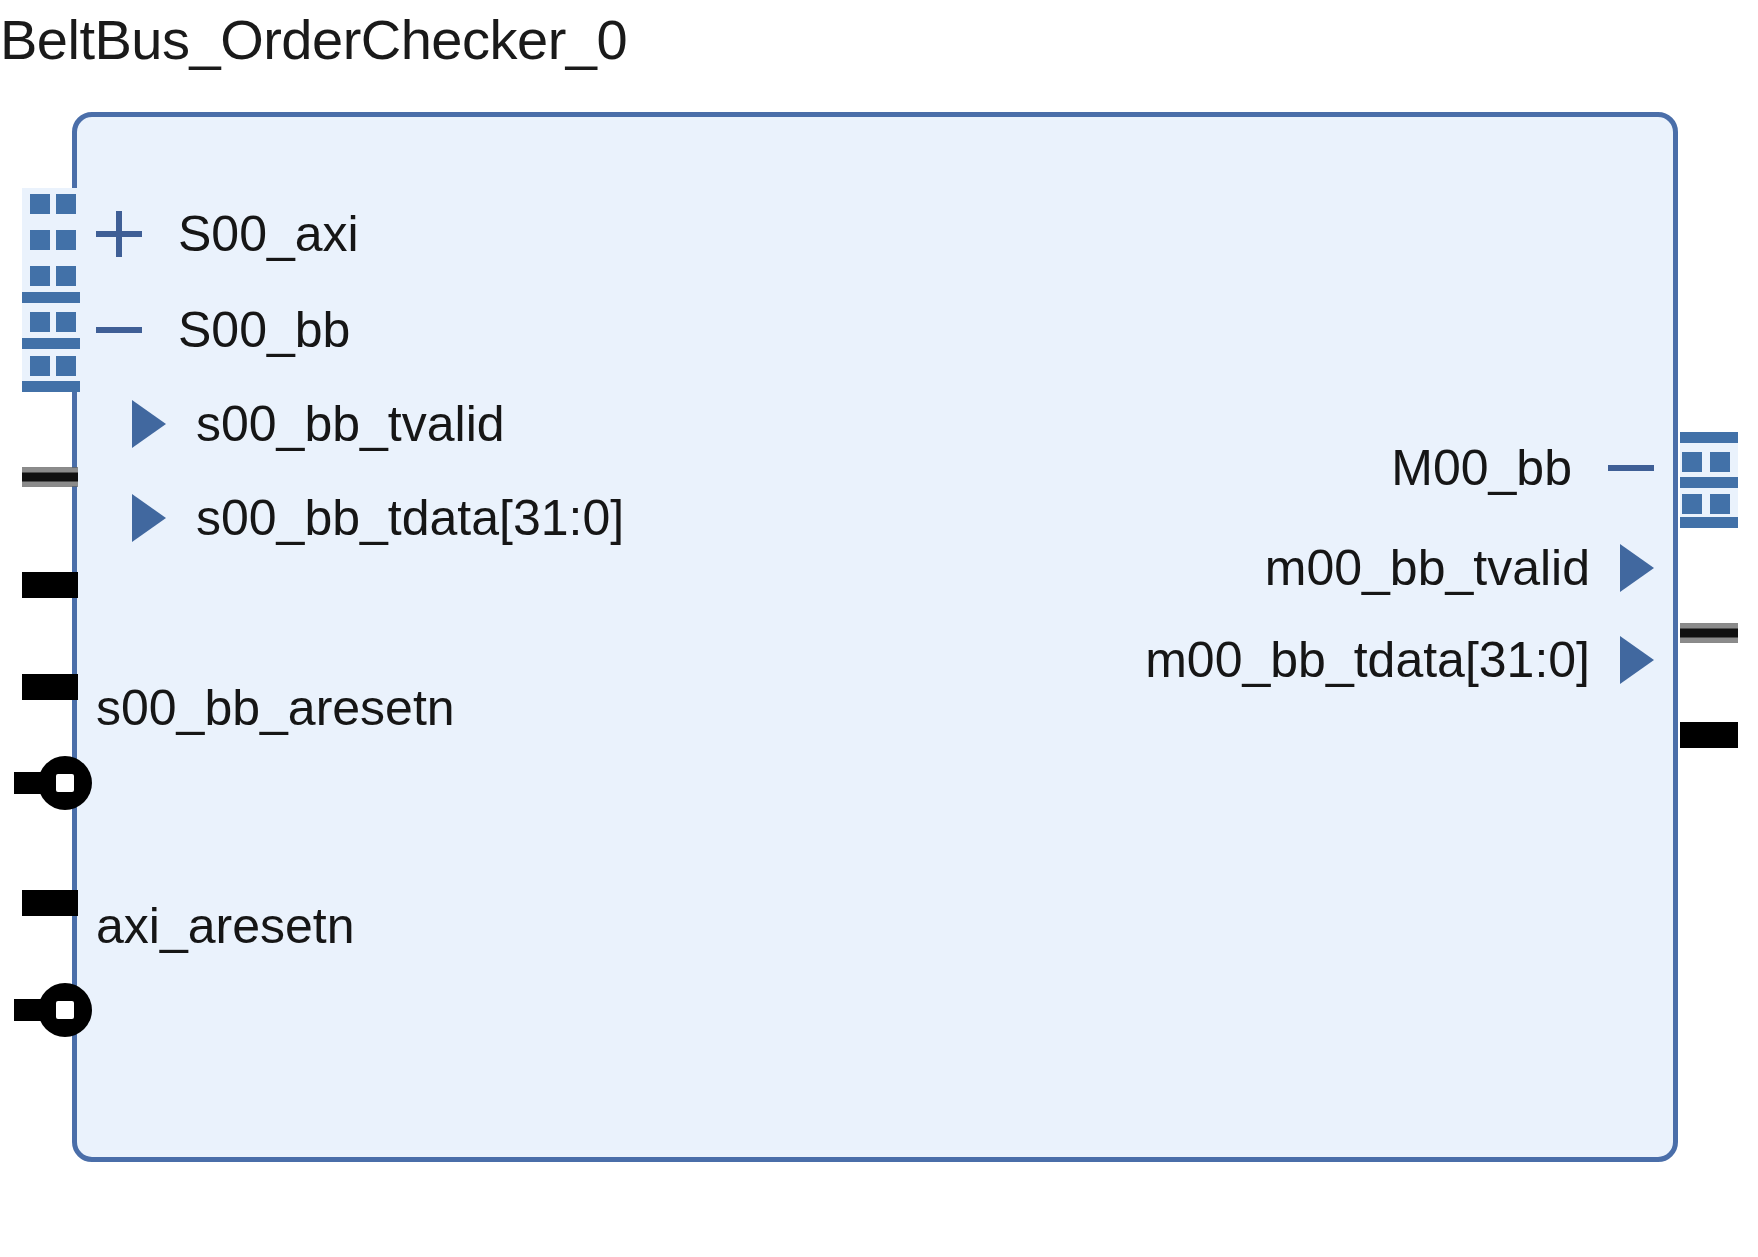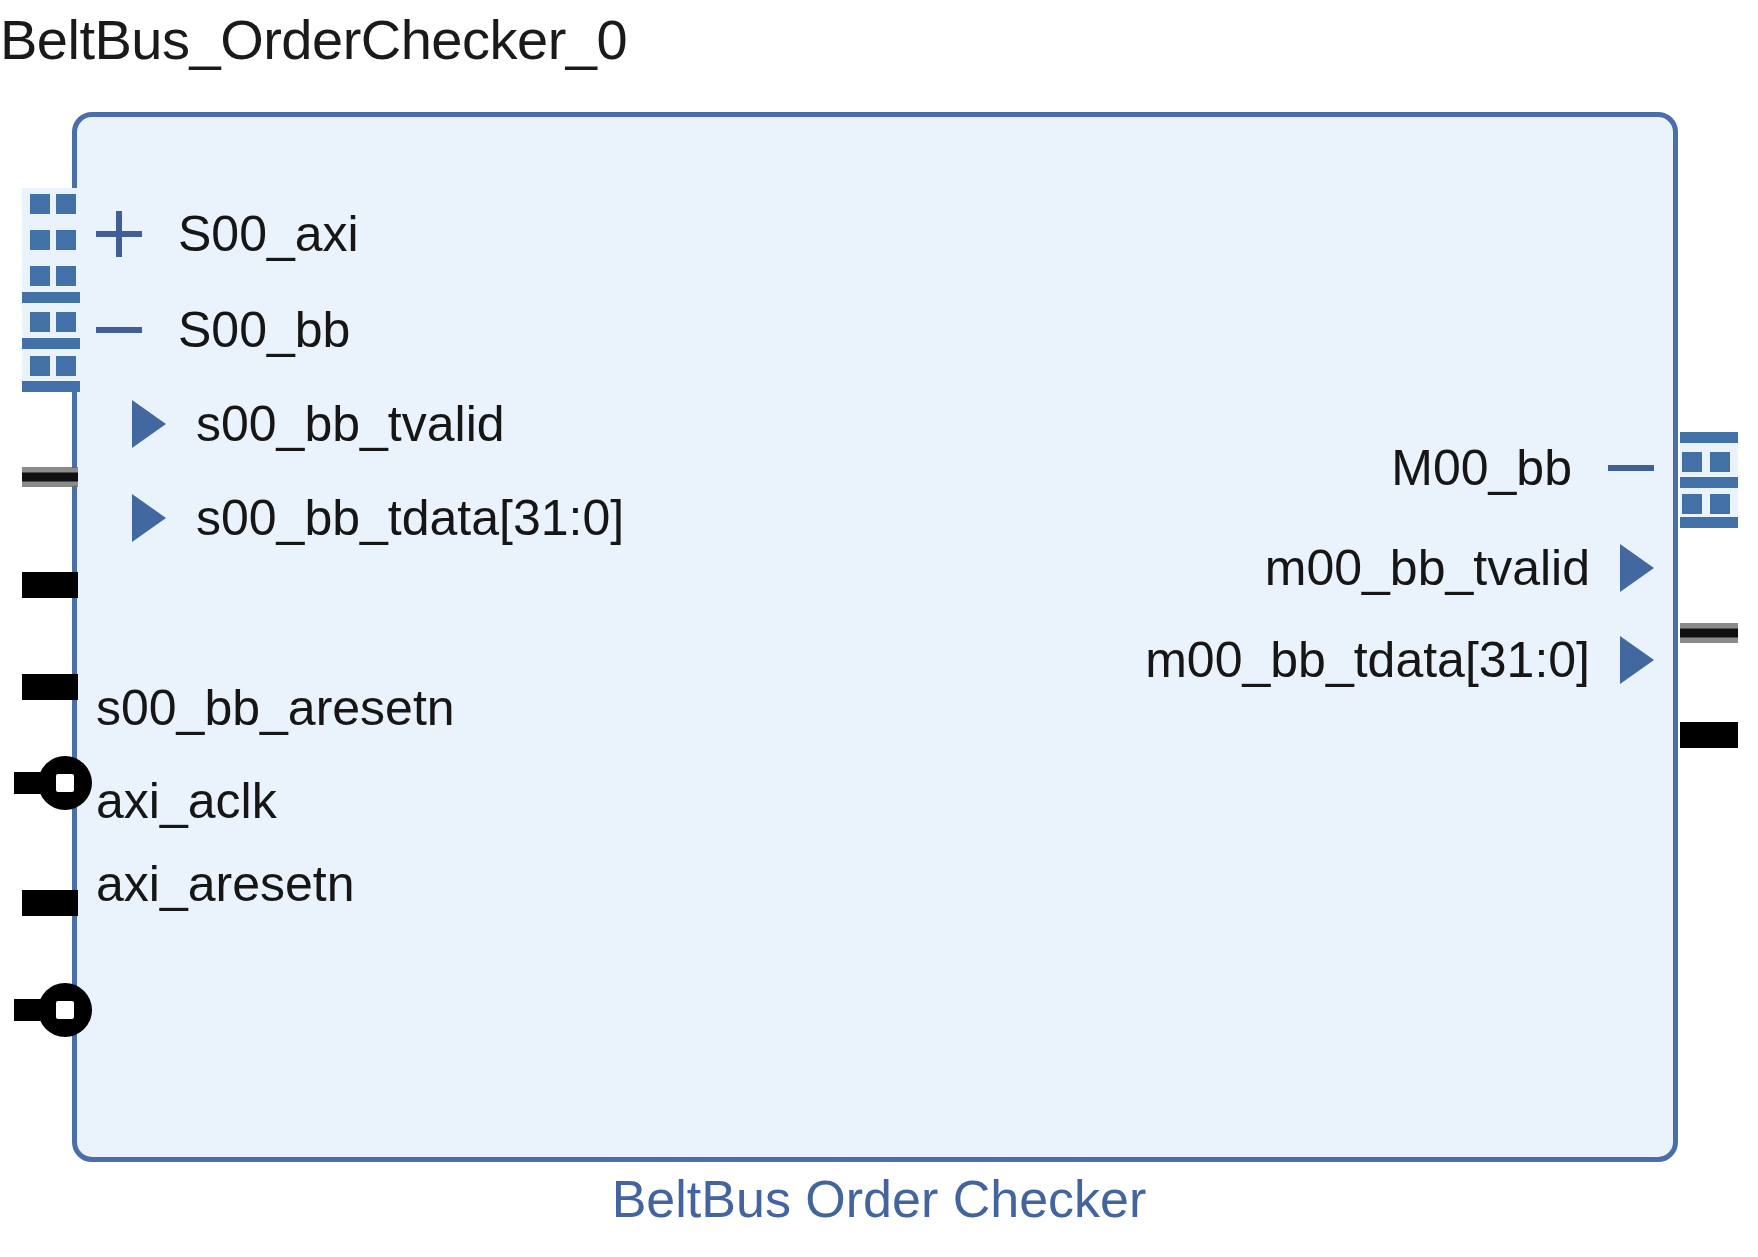--- a/index.html
+++ b/index.html
@@ -248,40 +248,36 @@
   <div class="port-row left" style="top:518px;text-align:center;">
     <span class="tri in"></span>
     <span class="port-label">s00_bb_tdata[31:0]</span>
   </div>
 
 
   <div class="port-row left" style="top:708px;">
     <span class="port-label">s00_bb_aresetn</span>
   </div>
 
-  <div class="port-row left" style="top:801px;">
-    <span class="port-label">axi_aclk</span>
-  </div>
-
-  <div class="port-row left" style="top:884px;align-items:flex-end;">
+
+  <div class="port-row left" style="top:926px;align-items:flex-end;">
     <span class="port-label">axi_aresetn</span>
   </div>
 
   <div class="port-row right" style="top:468px;text-align:right;">
     <span class="port-label">M00_bb</span>
     <span class="expander minus right-side">
       <span class="h"></span>
     </span>
   </div>
 
   <div class="port-row right" style="top:568px;">
     <span class="port-label">m00_bb_tvalid</span>
     <span class="tri out"></span>
   </div>
 
   <div class="port-row right" style="top:660px;">
     <span class="port-label">m00_bb_tdata[31:0]</span>
     <span class="tri out"></span>
   </div>
 
-  <div class="block-caption">BeltBus Order Checker</div>
 
 </div>
 
 </body></html>

